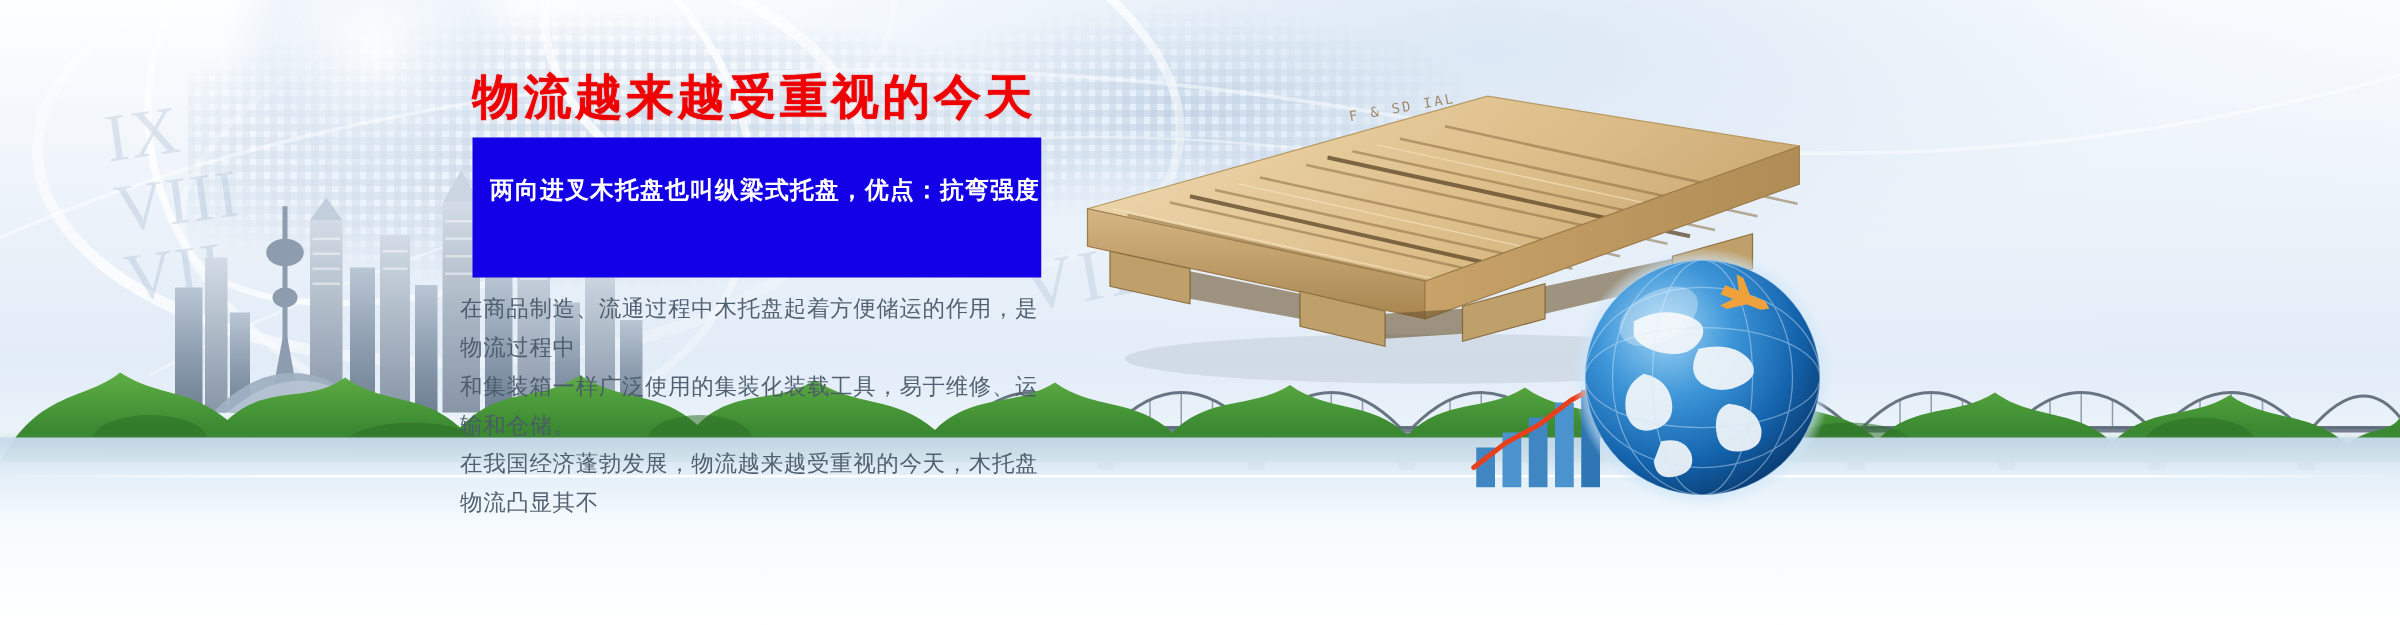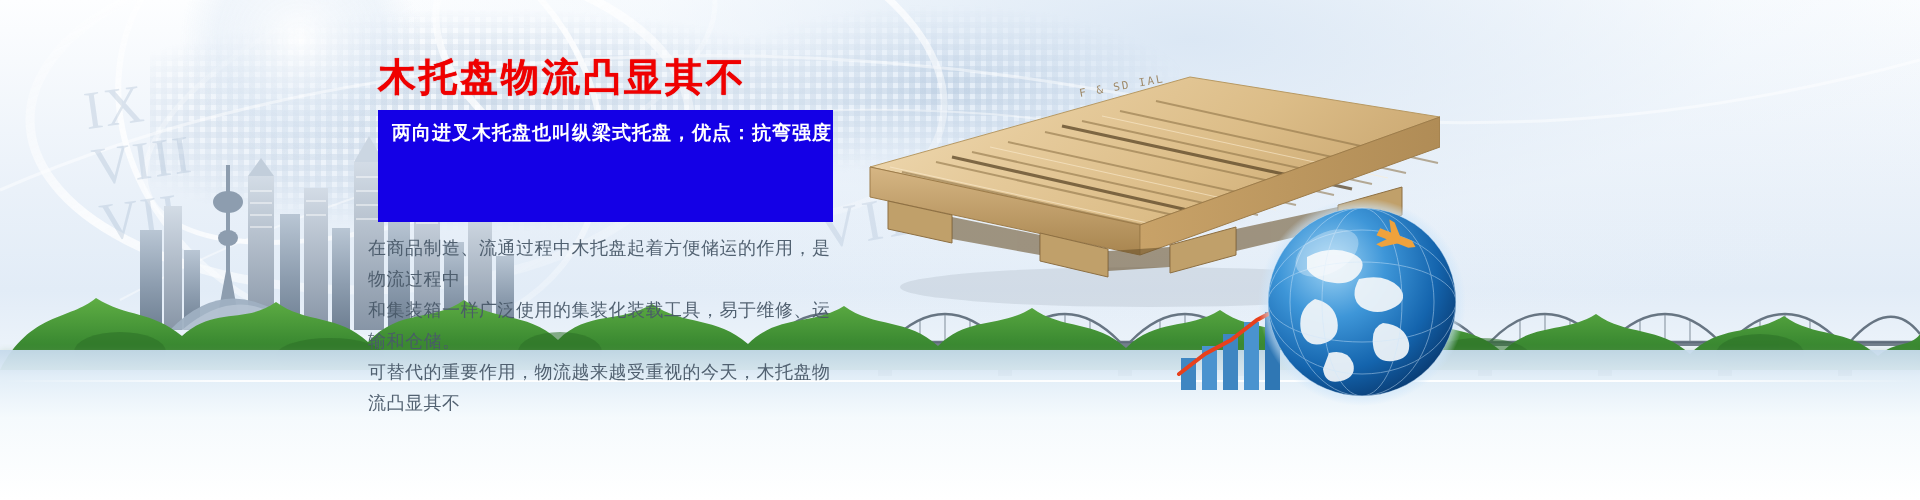--- a/index.html
+++ b/index.html
@@ -86,21 +86,21 @@
     position:absolute;left:378px;top:52px;
     font-family:"DejaVu Sans","Liberation Sans",sans-serif;
     font-size:38px;font-weight:bold;color:#f00000;letter-spacing:3px;
     white-space:nowrap;
     text-shadow:0 0 1px #d00000;
   }
   .bluebox{
     position:absolute;left:378px;top:110px;width:455px;height:112px;
     background:#1400e6;
     box-sizing:border-box;
-    padding:0 14px 0 14px;
+    padding:20px 14px 0 14px;
   }
   .bluebox-line{
     color:#ffffff;font-size:19px;font-weight:bold;letter-spacing:1px;
     line-height:45px;white-space:nowrap;
   }
   .para{
     position:absolute;left:368px;top:232px;width:480px;
     color:#4a5a6a;font-size:18px;line-height:31px;letter-spacing:.5px;
     opacity:.95;
   }
@@ -394,25 +394,25 @@
 
     <ellipse cx="72" cy="58" rx="34" ry="20" fill="#ffffff" opacity=".30" transform="rotate(-28 72 58)"></ellipse>
 
     <g fill="#efa23c" transform="translate(128,28) rotate(28)">
       <path d="M0,6 L34,2 L40,6 L34,10 L0,14 Z"></path>
       <path d="M14,8 L4,-6 L10,-6 L24,6 Z"></path>
       <path d="M14,8 L4,22 L10,22 L24,10 Z"></path>
     </g>
   </svg>
 
-  <div class="title">木托盘物流凸显其不</div>
+  <div class="title">物流越来越受重视的今天</div>
 
   <div class="bluebox">
     <div class="bluebox-line">两向进叉木托盘也叫纵梁式托盘，优点：抗弯强度</div>
   </div>
 
   <div class="para">
     <p>在商品制造、流通过程中木托盘起着方便储运的作用，是物流过程中</p>
     <p>和集装箱一样广泛使用的集装化装载工具，易于维修、运输和仓储。</p>
-    <p>可替代的重要作用，物流越来越受重视的今天，木托盘物流凸显其不</p>
+    <p>在我国经济蓬勃发展，物流越来越受重视的今天，木托盘物流凸显其不</p>
   </div>
 
 </div>
 
 </body></html>

